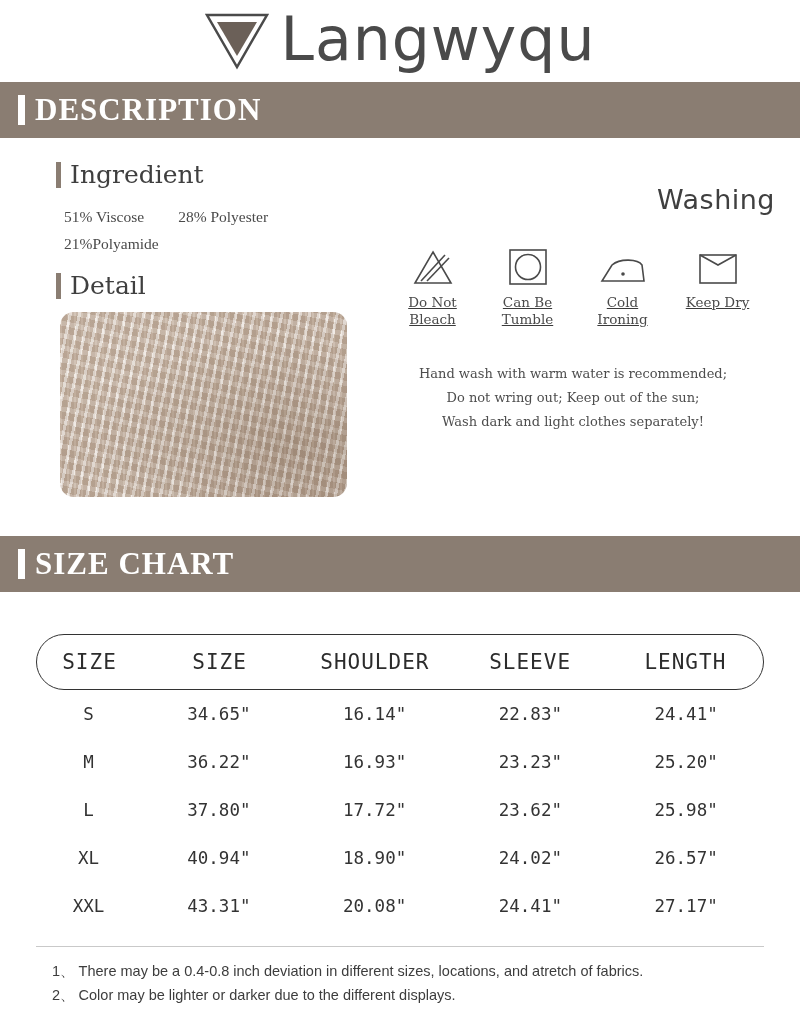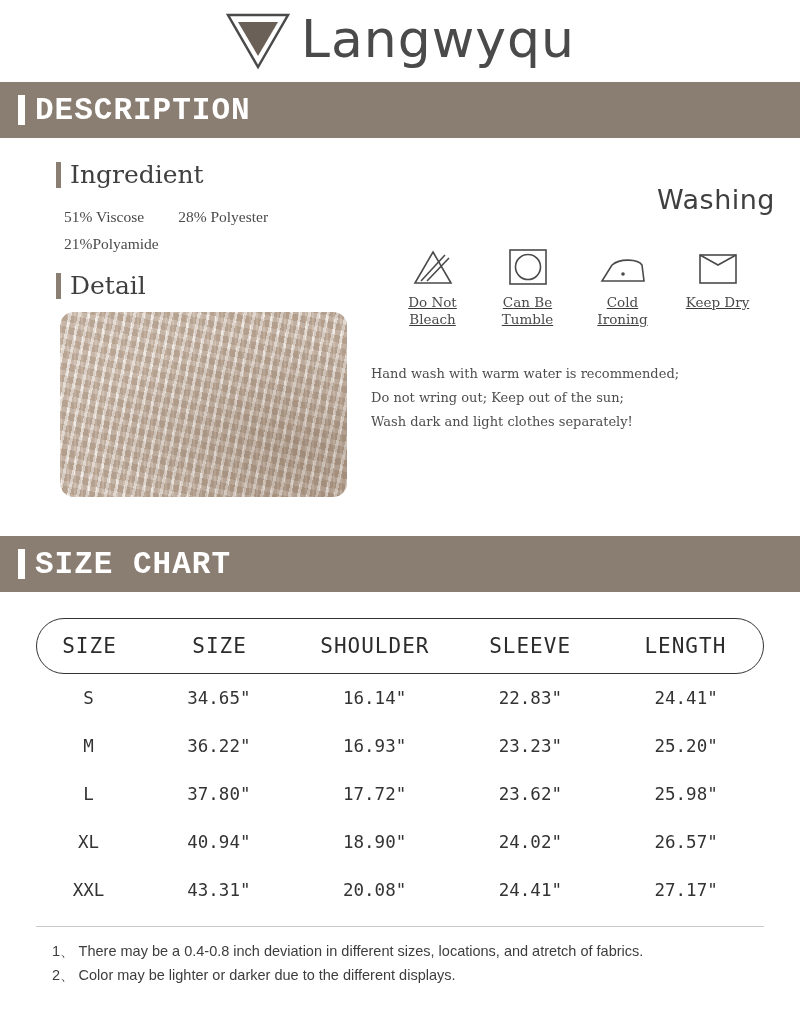--- a/index.html
+++ b/index.html
@@ -24,21 +24,21 @@
     justify-content: center;
     gap: 10px;
   }
   .brand-mark {
     width: 66px;
     height: 58px;
     position: relative;
   }
   .brand-name {
     font-family: "DejaVu Sans", sans-serif;
-    font-size: 52px;
+    font-size: 60px;
     letter-spacing: 1px;
     color: #4a4a4a;
     font-weight: 400;
     line-height: 1;
     padding-bottom: 4px;
   }
 
   
   .section-bar {
     background: #8a7d72;
@@ -49,21 +49,21 @@
     box-sizing: border-box;
   }
   .section-bar .bar-accent {
     width: 7px;
     height: 30px;
     background: #ffffff;
     margin-right: 10px;
   }
   .section-bar .bar-title {
     color: #ffffff;
-    font-family: Liberation Mono, monospace;
+    font-family: Liberation Serif, serif;
     font-weight: bold;
     font-size: 31px;
     letter-spacing: 1px;
   }
 
   
   .desc-body {
     display: flex;
     padding: 22px 0 18px 0;
     box-sizing: border-box;
@@ -168,33 +168,33 @@
   }
   .wash-label {
     font-family: "DejaVu Serif", serif;
     font-size: 13.5px;
     color: #4a4a4a;
     line-height: 1.25;
     margin-top: 7px;
   }
   .wash-notes {
     margin-top: 34px;
-    text-align: left;
+    text-align: center;
     font-family: "DejaVu Serif", serif;
     font-size: 13px;
     color: #4d4d4d;
     line-height: 1.85;
   }
 
   
   .size-body {
     padding: 26px 0 0 0;
   }
   .table-wrap {
-    margin: 0 36px;
+    margin: 16px 36px;
   }
   .thead {
     border: 1.5px solid #333;
     border-radius: 32px;
     display: flex;
     height: 54px;
     align-items: center;
   }
   .thead div {
     flex: 1;

